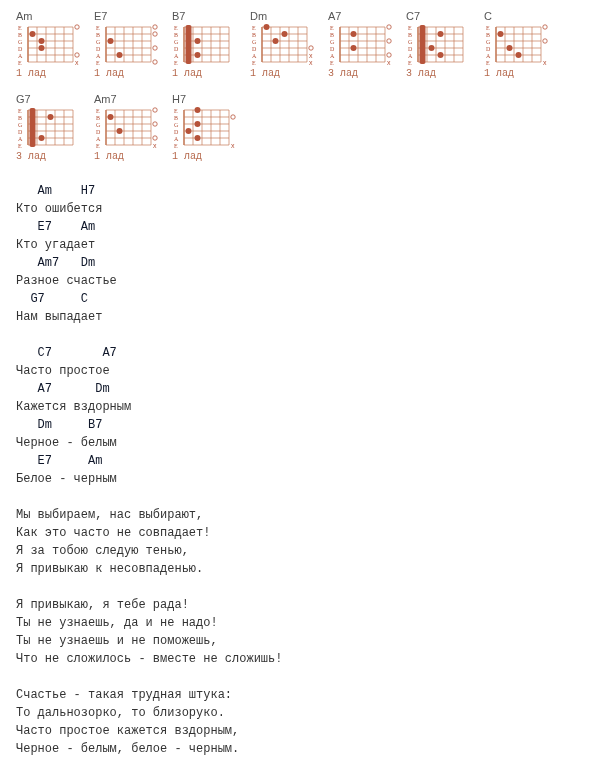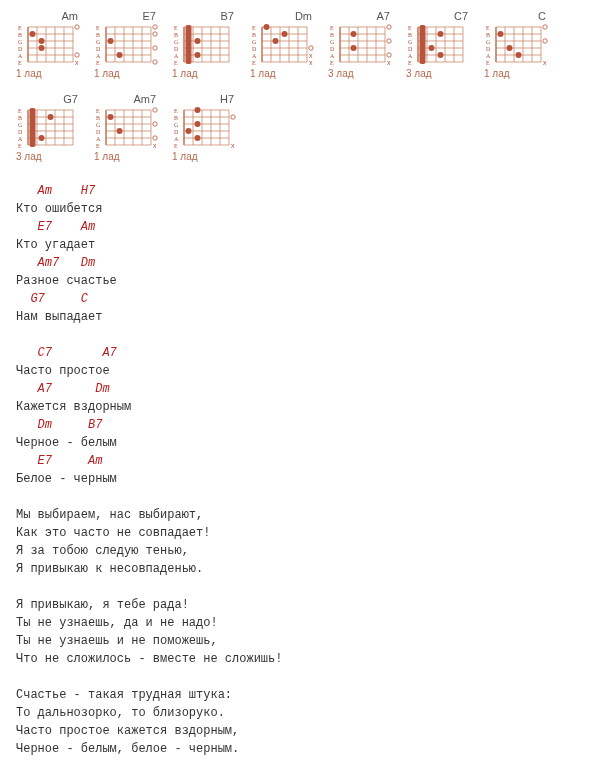--- a/index.html
+++ b/index.html
@@ -15,41 +15,41 @@
   .chord-grid {
     display: flex;
     flex-wrap: wrap;
     gap: 14px 16px;
     margin-bottom: 20px;
   }
   .chord {
     width: 62px;
   }
   .chord-name {
-    text-align: right;
+    text-align: left;
     font-size: 11px;
     color: #555;
     margin-bottom: 1px;
   }
   .chord svg { display: block; }
   .fret-label {
     font-size: 10px;
     color: #b5684c;
     margin-top: 2px;
+    font-family: Liberation Mono, monospace;
   }
   .lyrics {
     font-family: "Courier New", monospace;
     font-size: 12px;
     line-height: 1.5;
     white-space: pre;
     color: #333;
   }
   .lyrics .c {
-    color: #b91c1c;
-    font-style: italic;
+    color: #0f172a;
   }
 </style>
 </head>
 <body>
 
 <div class="chord-grid" id="chord-grid">
     <div class="chord">
       <div class="chord-name">Am</div>
       <svg width="65" height="43" viewBox="0 0 65 43">
         <text x="2" y="7" font-size="6" fill="#b6533a" font-family="Verdana">E</text>

